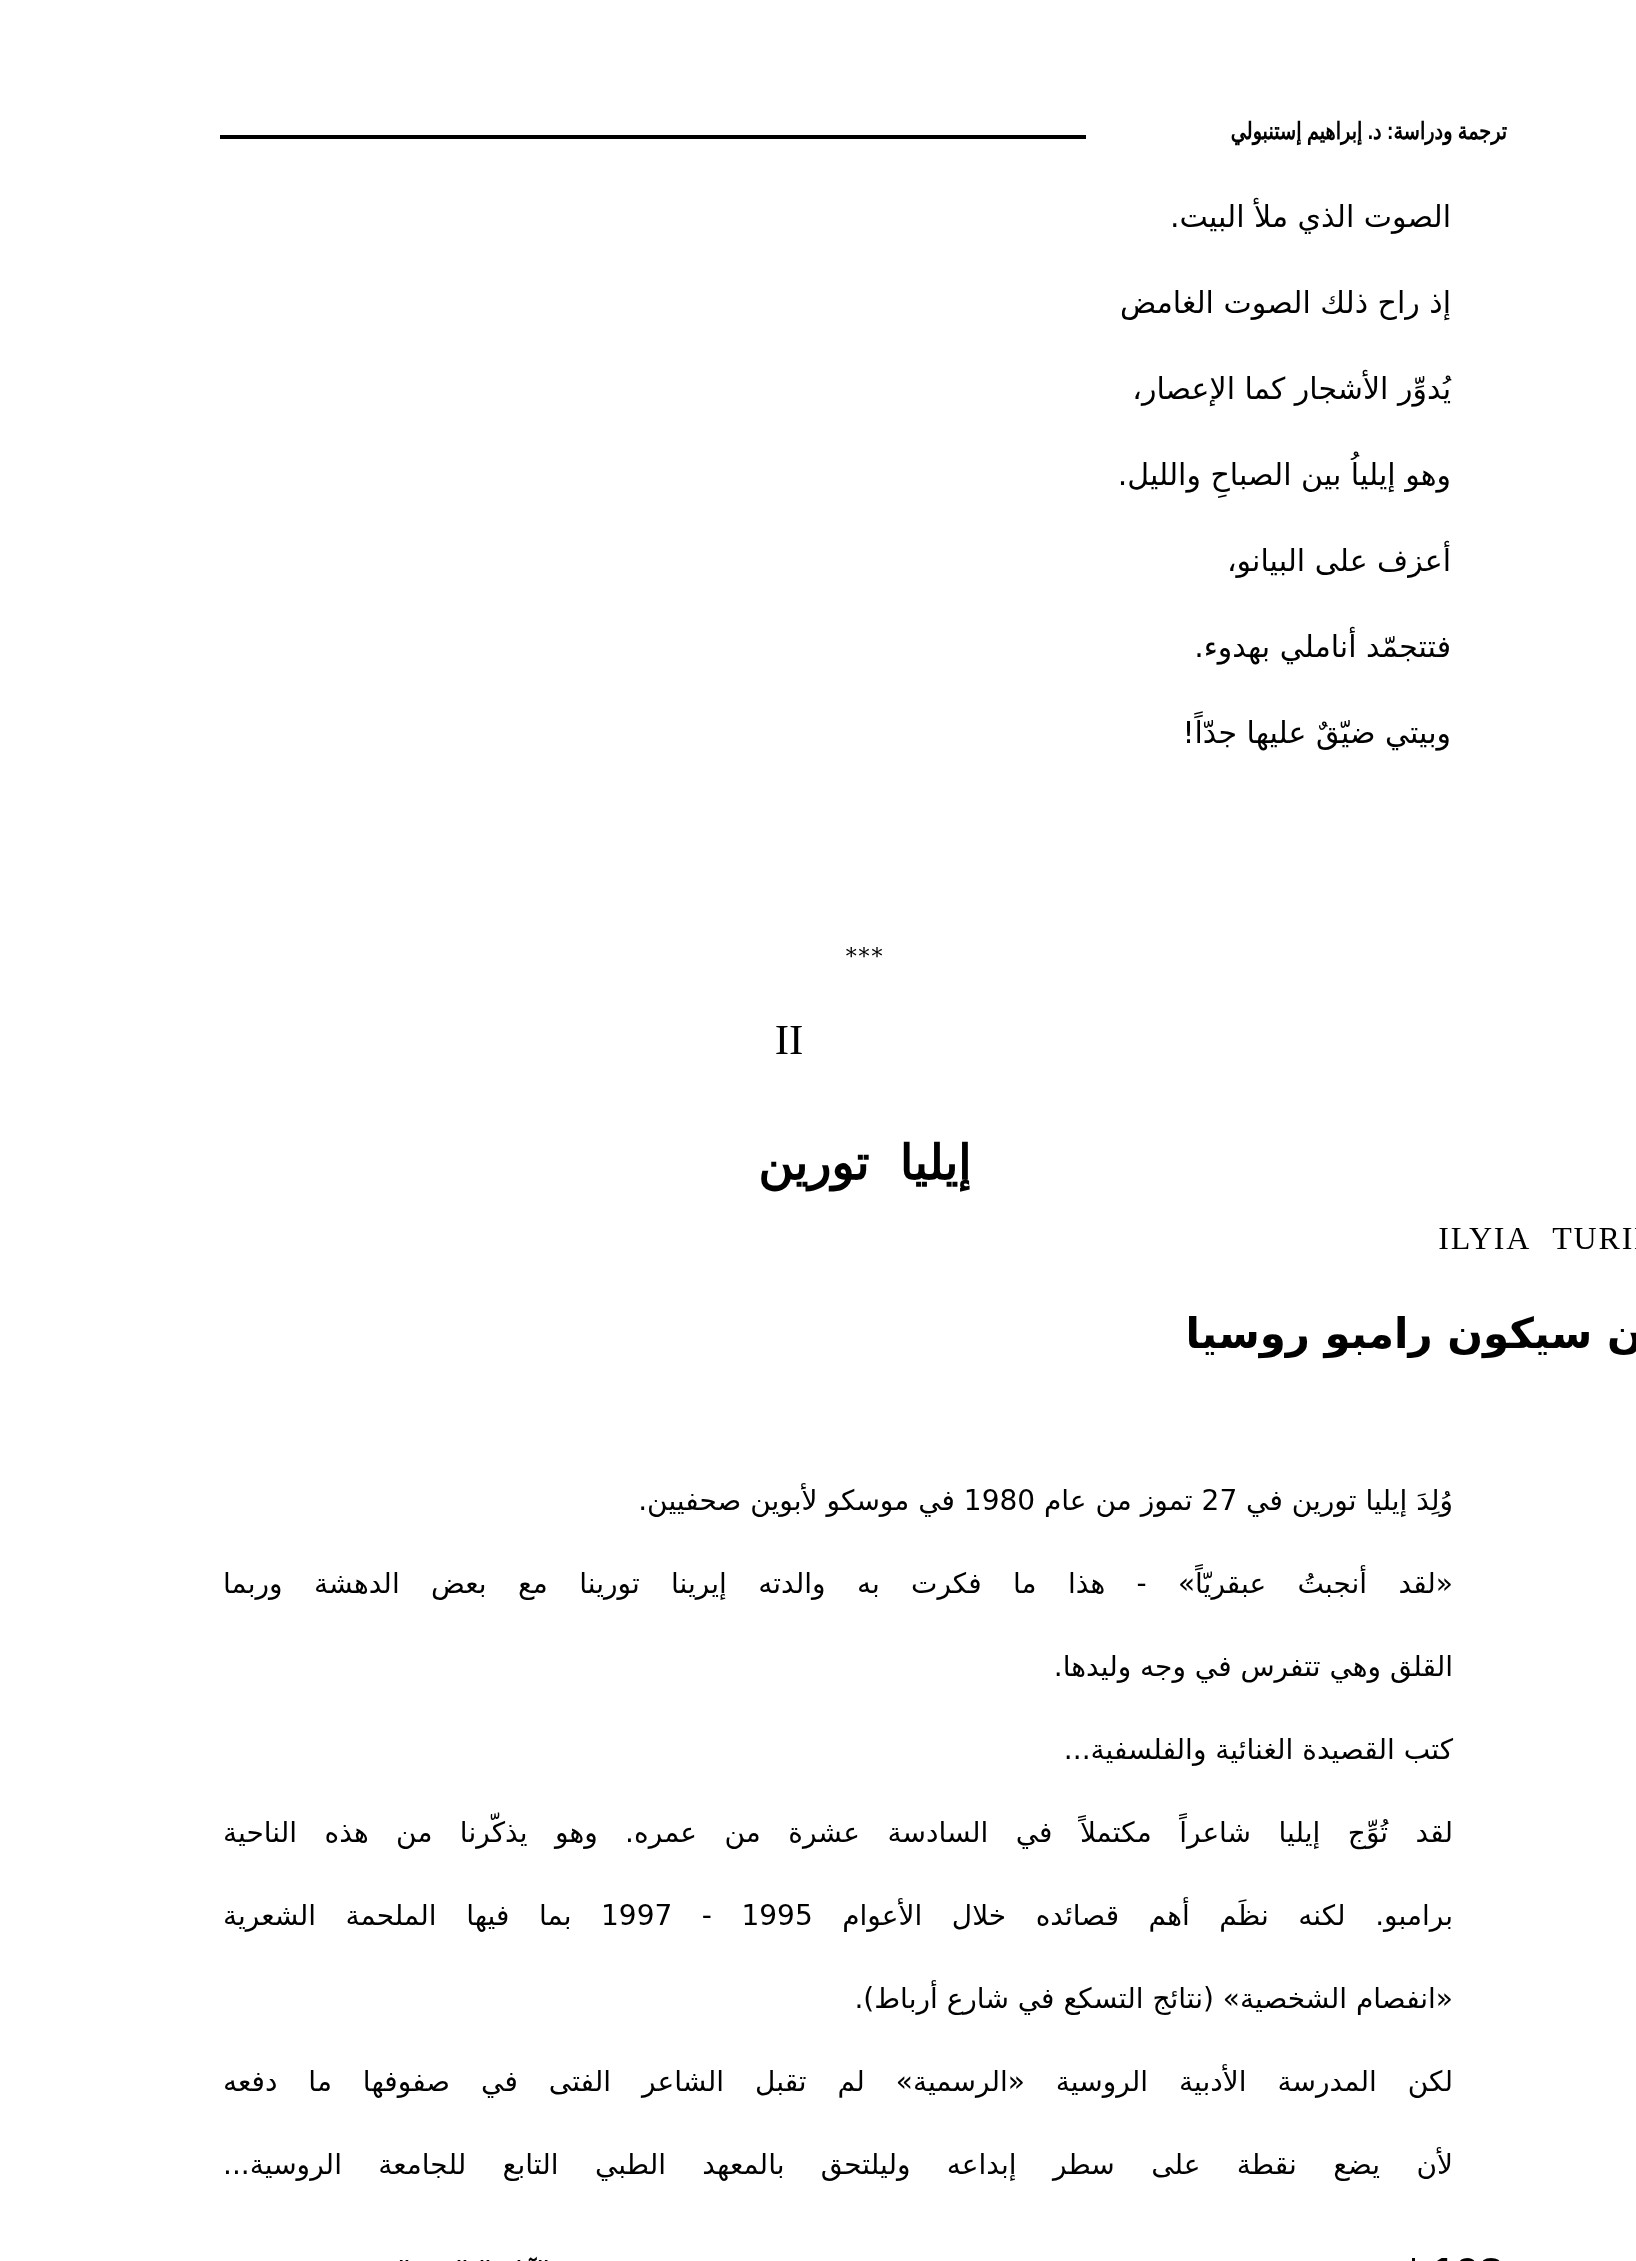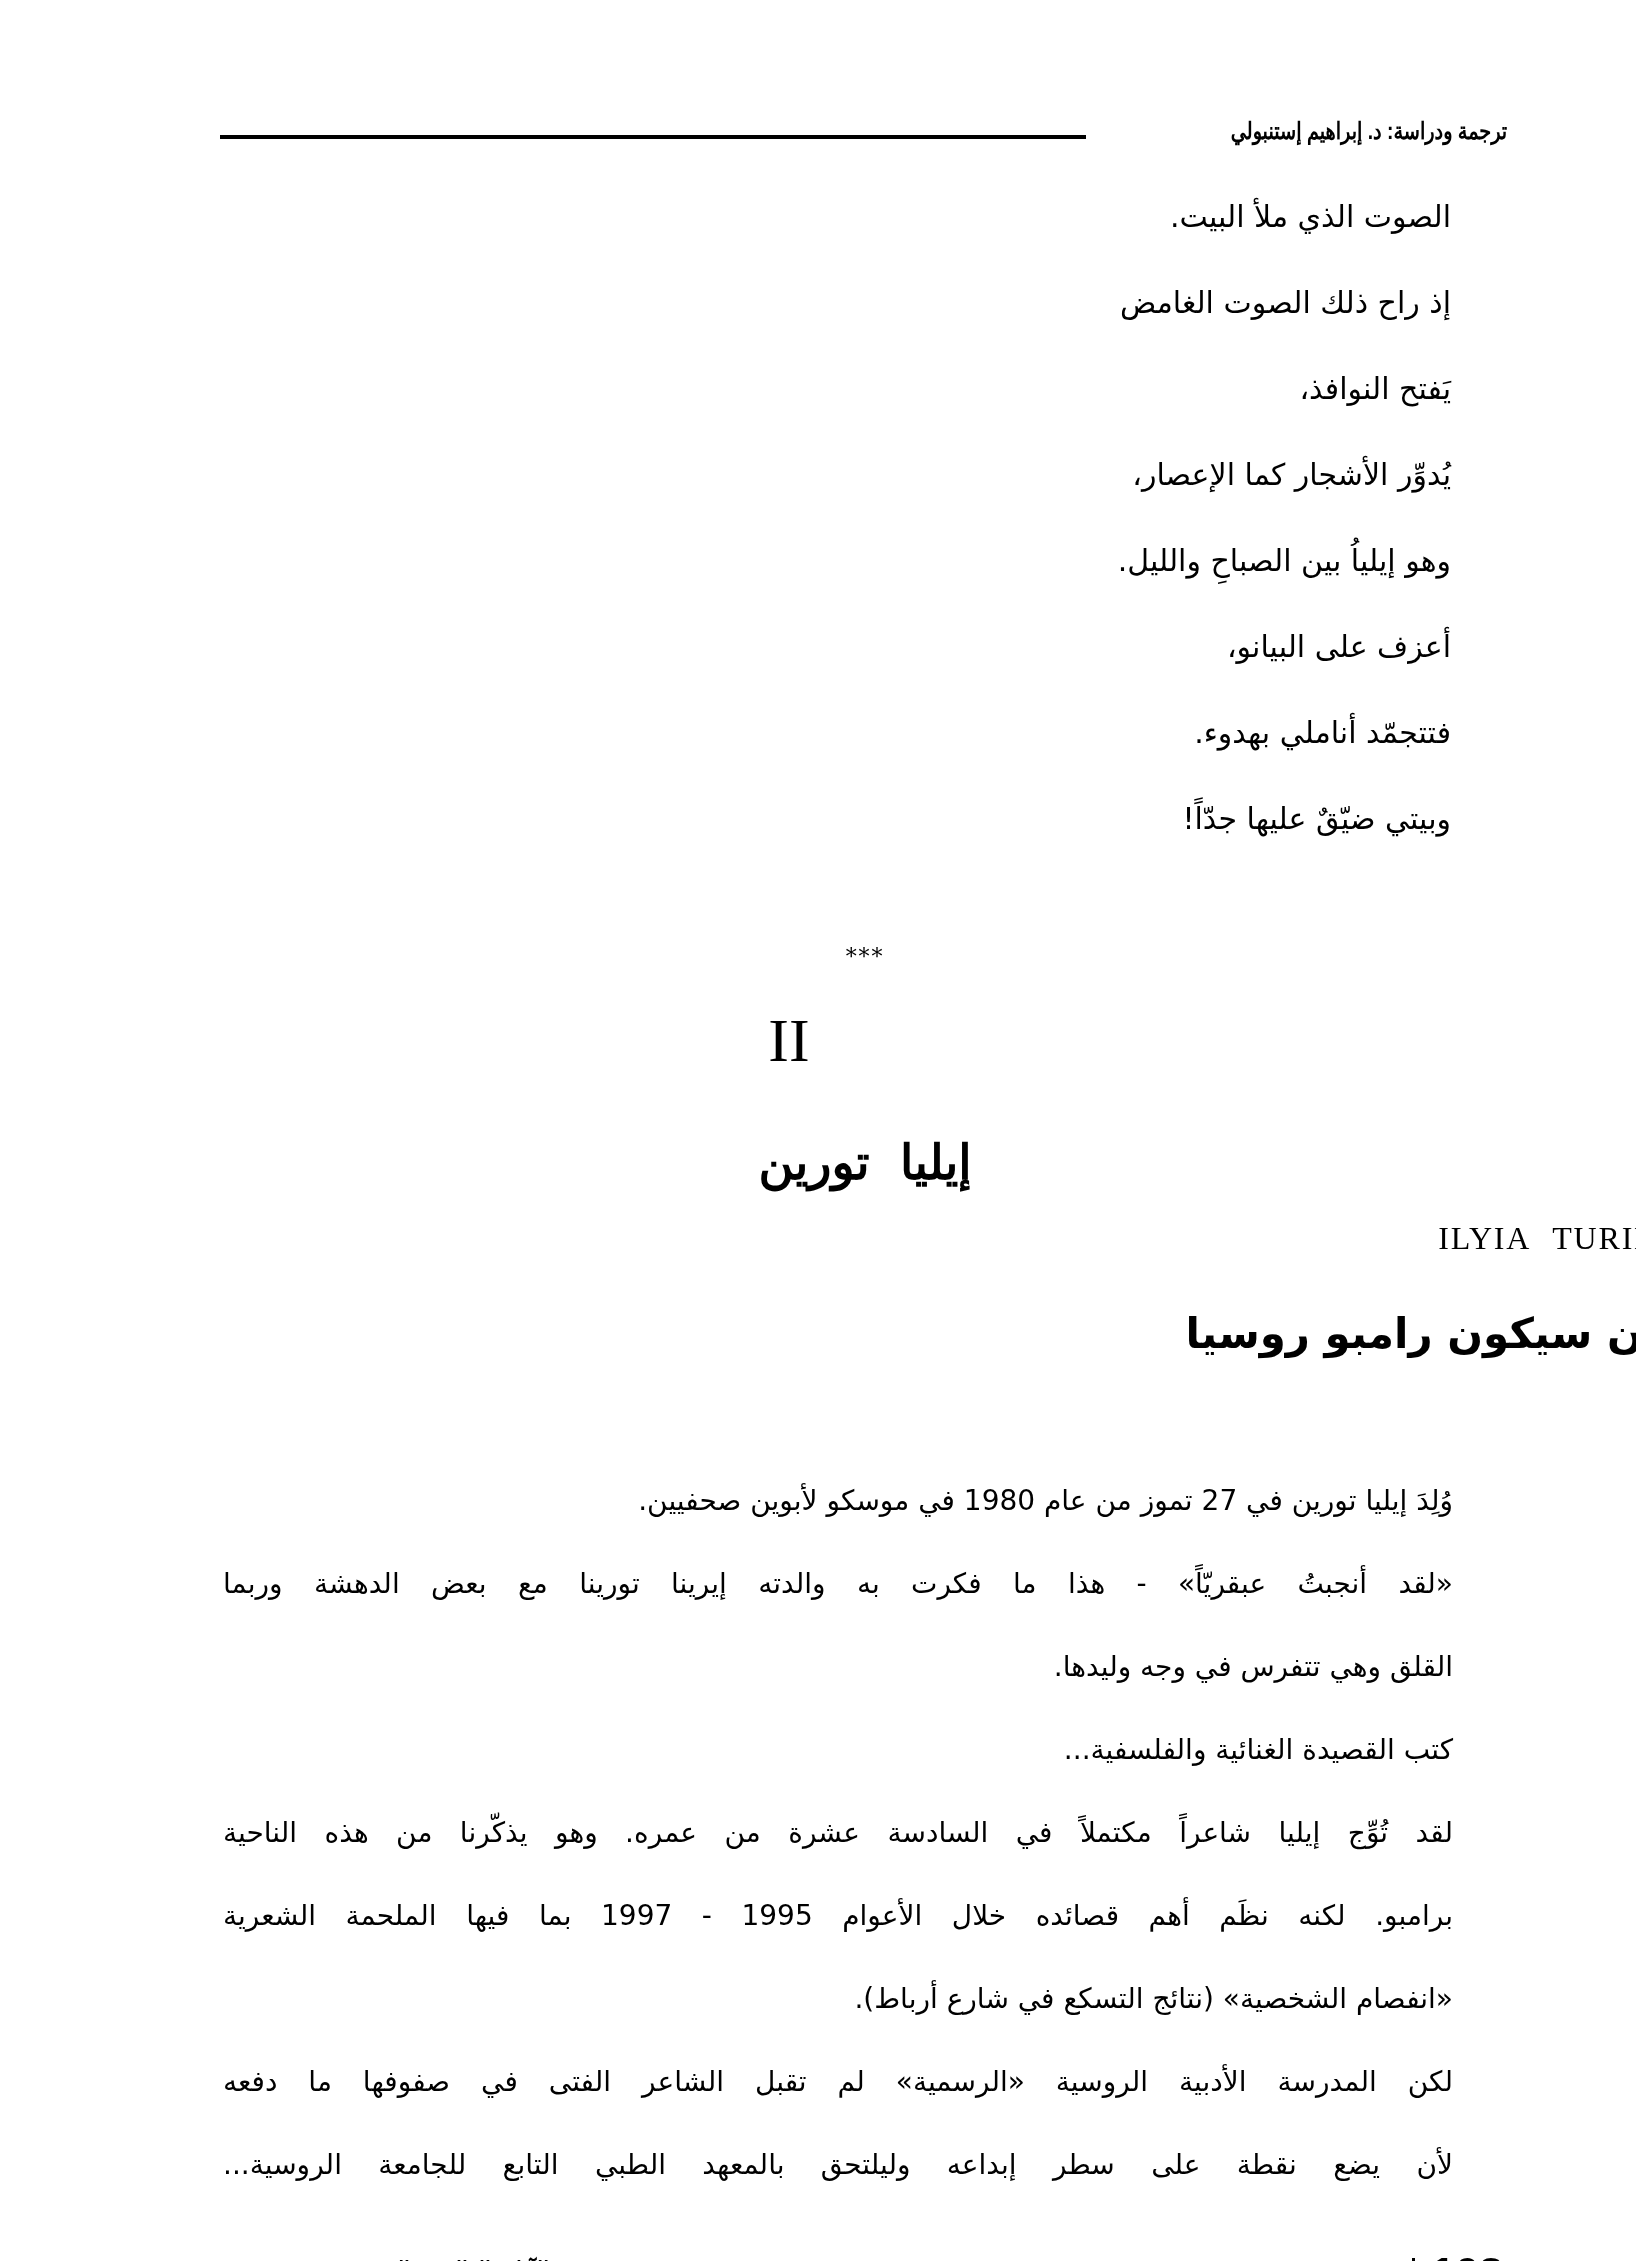--- a/index.html
+++ b/index.html
@@ -71,21 +71,21 @@
       font-family: "DejaVu Serif", serif;
       font-size: 22px;
       line-height: 22.6px;
       letter-spacing: 1.8px;
     }
     .section-number {
       left: 0; width: 1484px;
       top: 1006px;
       text-align: center;
       font-family: "Liberation Serif", serif;
-      font-size: 62px;
+      font-size: 43px;
       line-height: 68px;
     }
     .title-ar {
       left: 0; width: 1636px;
       top: 1117px;
       text-align: center;
       direction: rtl;
       font-family: "DejaVu Serif", serif;
       font-weight: bold;
       font-size: 48px;
@@ -179,21 +179,20 @@
 <body>
 
 <div class="abs running-header">
   <div class="hdr-text">ترجمة ودراسة: د. إبراهيم إستنبولي</div>
   <div class="hdr-rule"></div>
 </div>
 
 <div class="abs poem">
   <span class="poem-line">الصوت الذي ملأ البيت.</span>
   <span class="poem-line">إذ راح ذلك الصوت الغامض</span>
-  <span class="poem-line">يَفتح النوافذ،</span>
   <span class="poem-line">يُدوِّر الأشجار كما الإعصار،</span>
   <span class="poem-line">وهو إيلياُ بين الصباحِ والليل.</span>
   <span class="poem-line">أعزف على البيانو،</span>
   <span class="poem-line">فتتجمّد أناملي بهدوء.</span>
   <span class="poem-line">وبيتي ضيّقٌ عليها جدّاً!</span>
 </div>
 
 <div class="abs separator">***</div>
 
 <div class="abs section-number">II</div>

